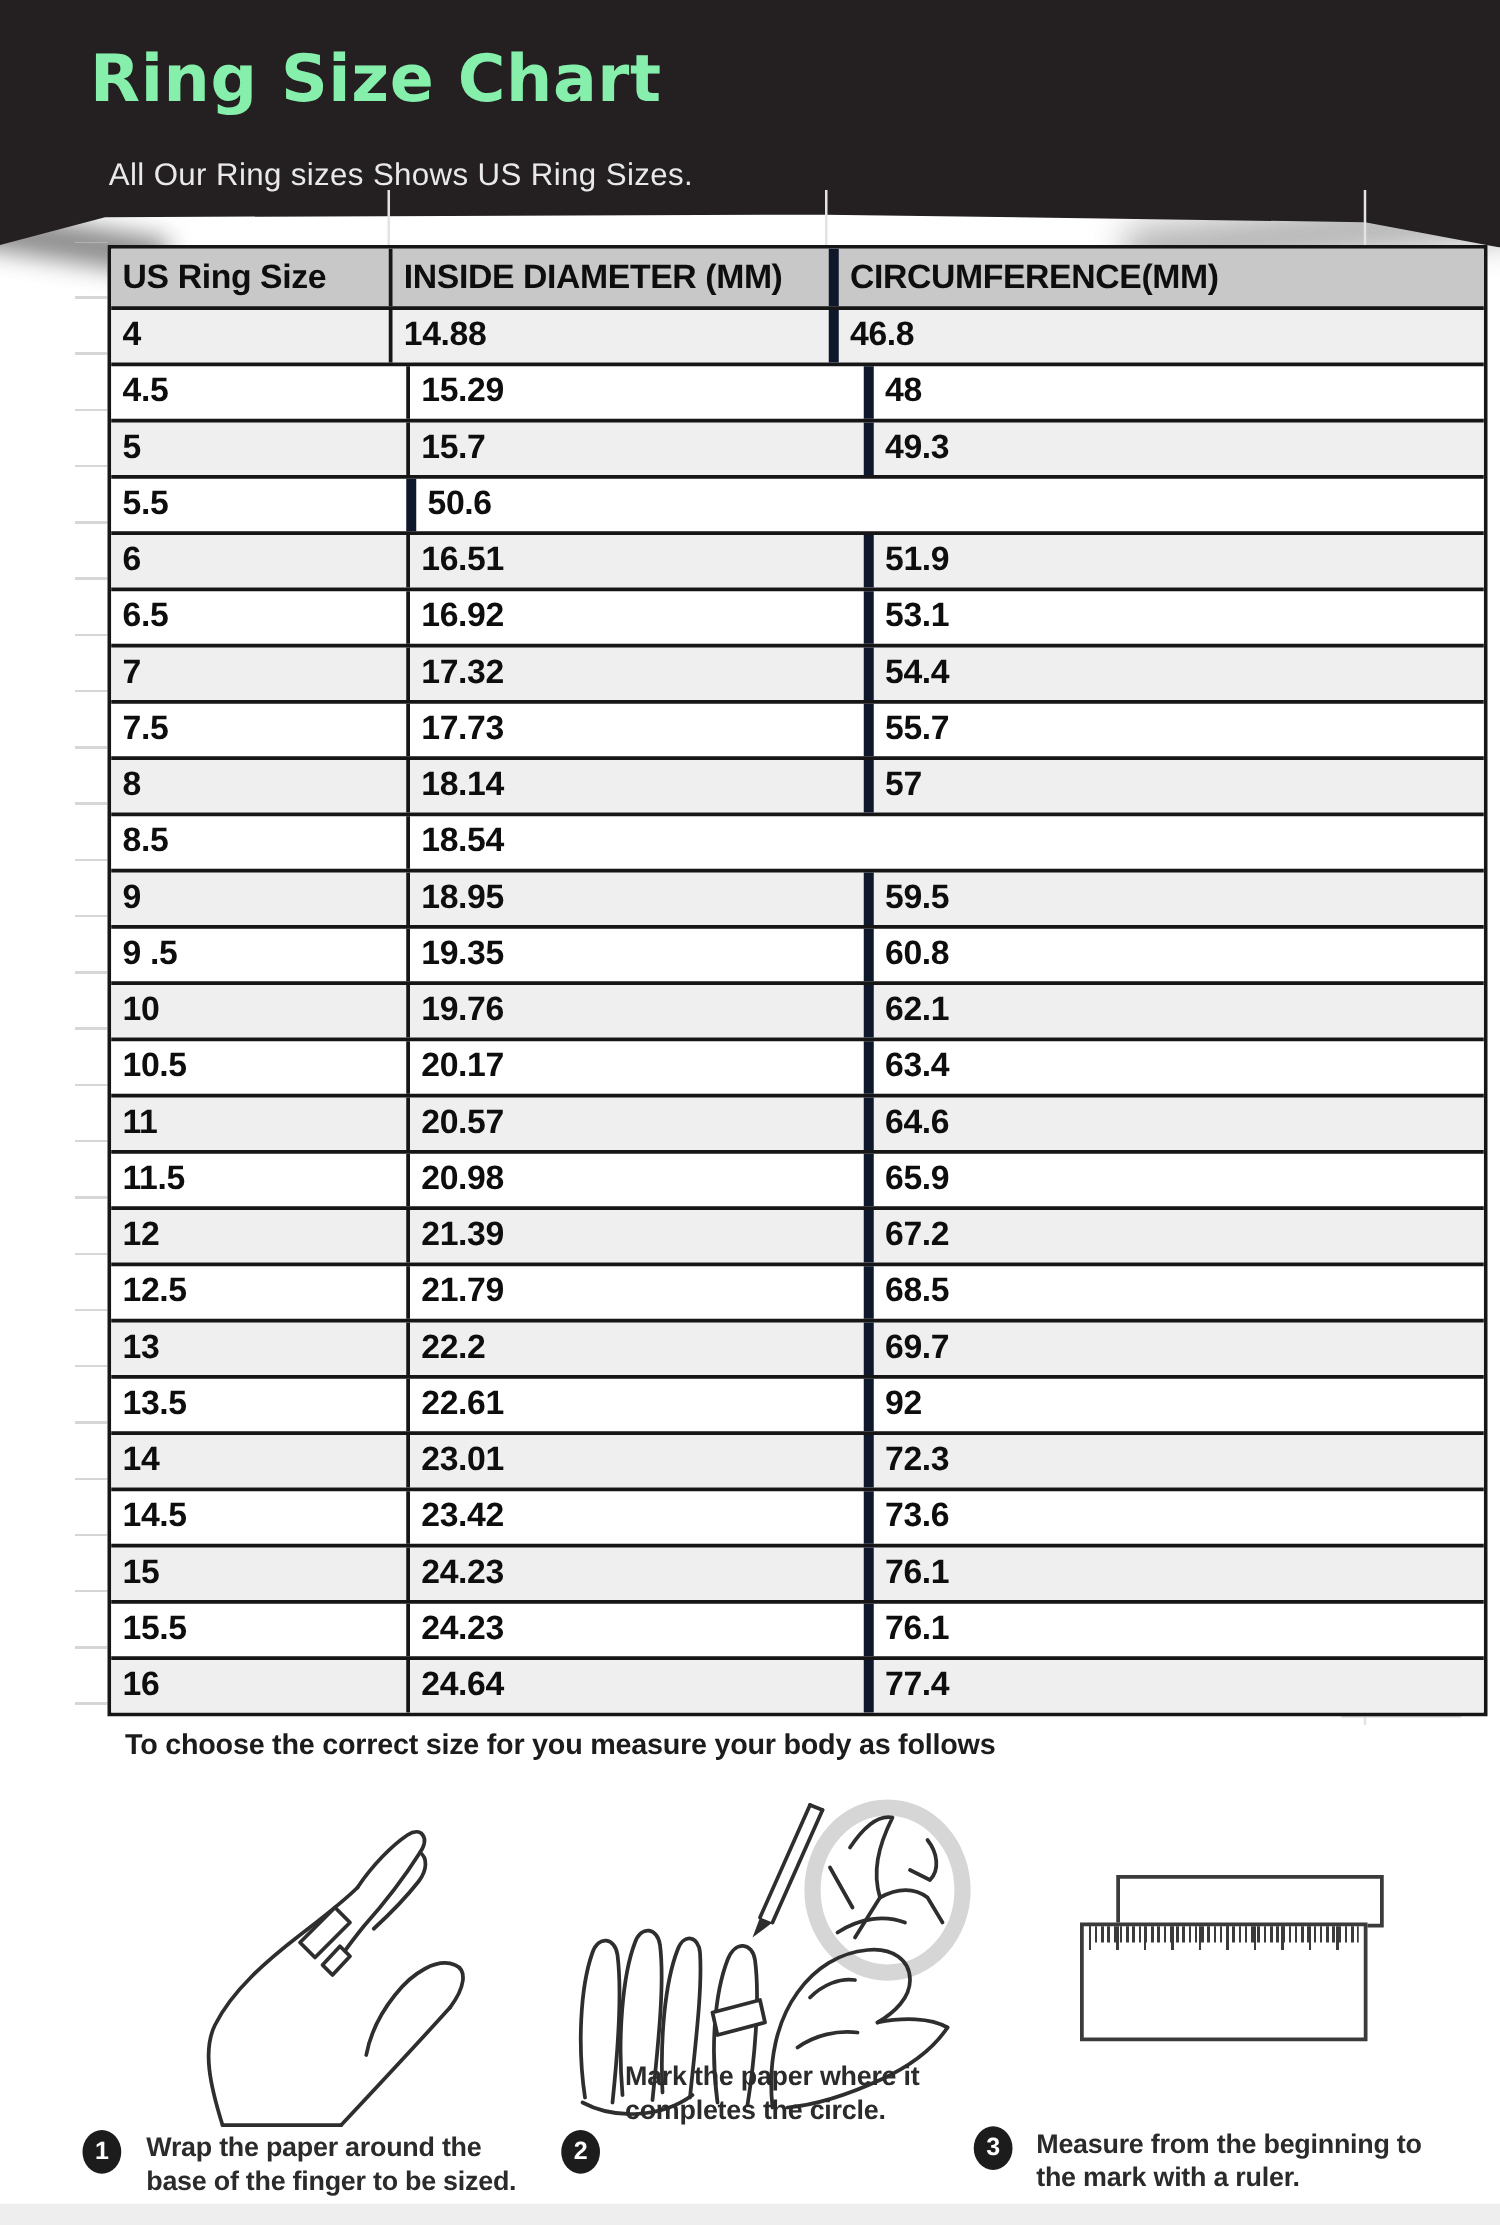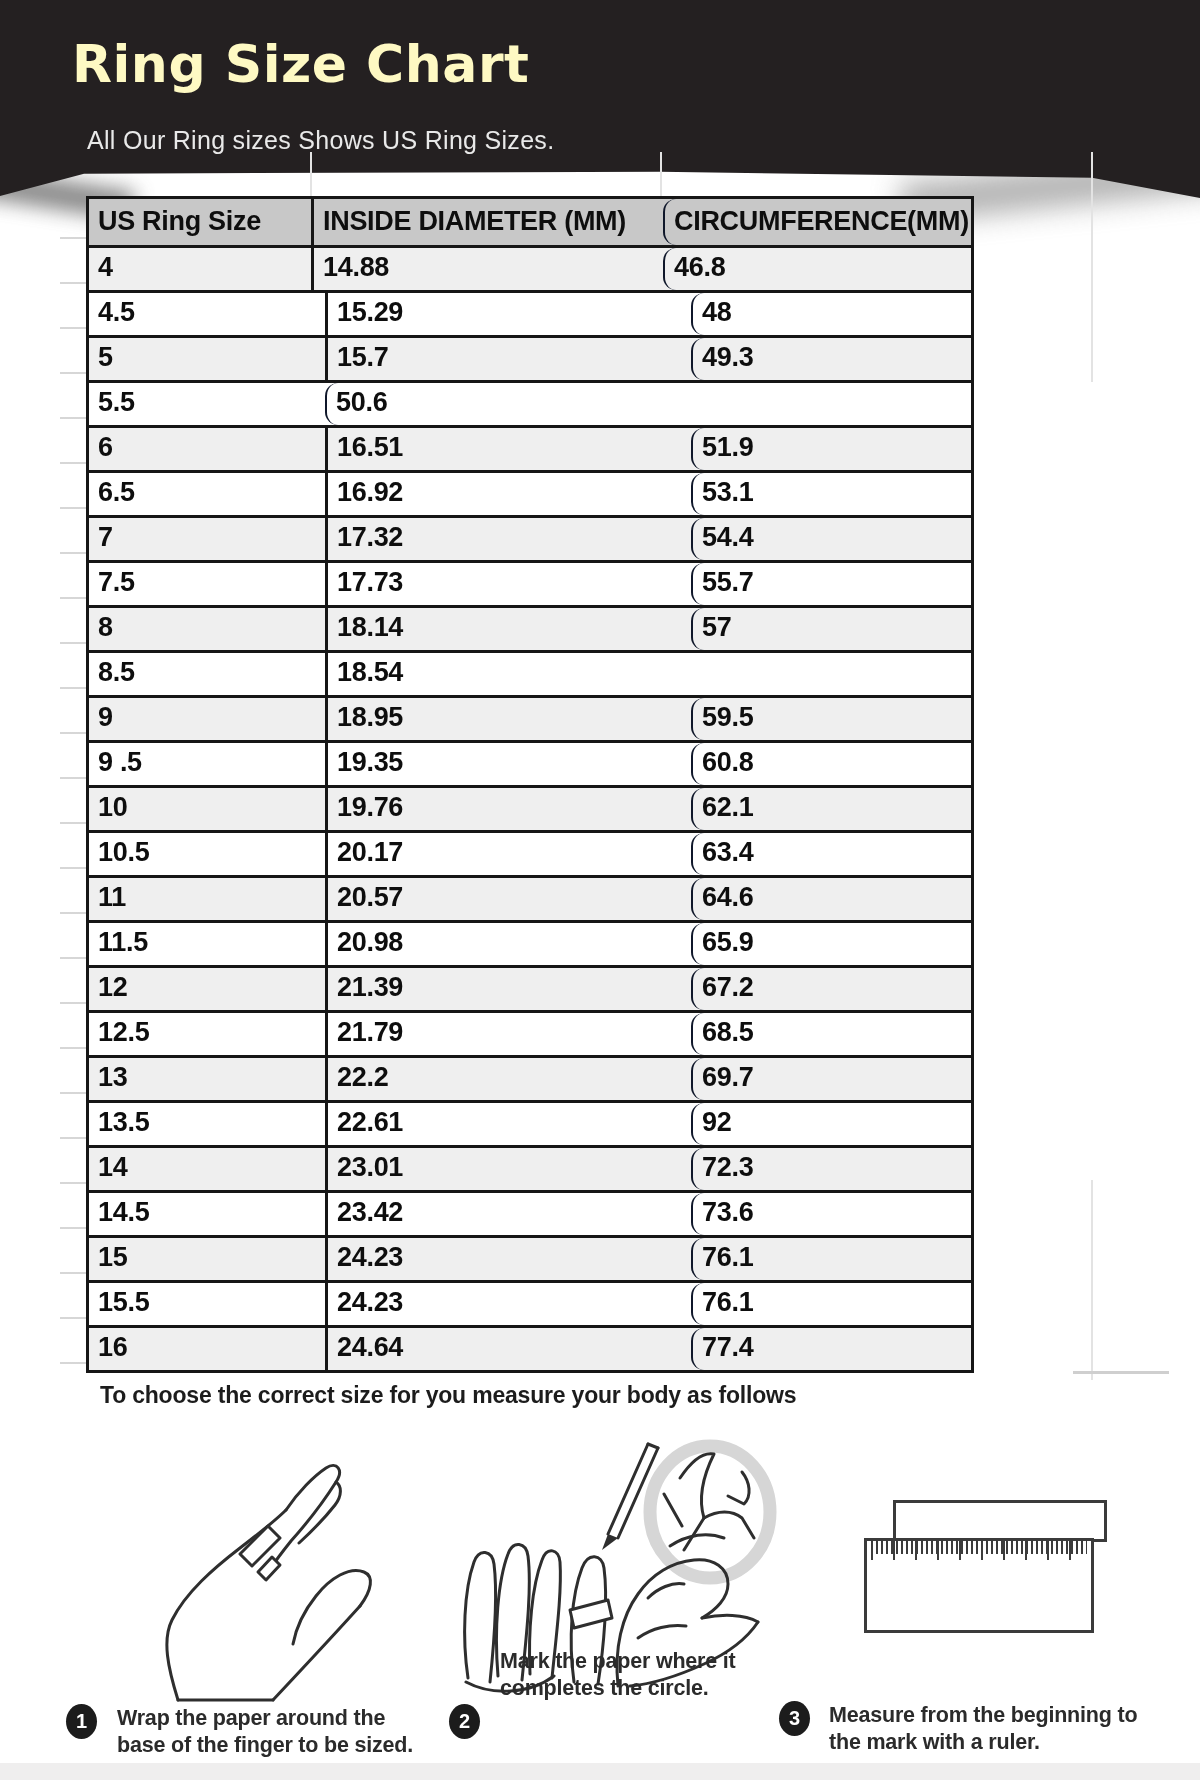--- a/index.html
+++ b/index.html
@@ -6,42 +6,42 @@
   .page{position:relative;width:1200px;height:1780px;background:#ffffff;overflow:hidden;
         font-family:"Liberation Sans",sans-serif;}
 
   
   .banner-shadow-right{position:absolute;top:166px;right:-30px;width:330px;height:40px;
         background:#8a8a8a;filter:blur(14px);transform:rotate(-6deg);opacity:.65;}
   .banner-shadow-left{position:absolute;top:178px;left:-36px;width:170px;height:30px;
         background:#5a5a5a;filter:blur(10px);transform:rotate(9deg);opacity:.7;}
   .banner{position:absolute;top:0;left:0;width:1200px;height:202px;background:#242021;
         clip-path:polygon(0 0,100% 0,100% 98%,91% 88%,55% 85%,7% 86%,0 97%);}
-  .banner-title{position:absolute;left:72px;top:34px;margin:0;color:#fef9c3;
+  .banner-title{position:absolute;left:72px;top:34px;margin:0;color:#86efac;
         font-family:"DejaVu Sans",sans-serif;font-size:52px;font-weight:700;letter-spacing:.5px;}
   .banner-subtitle{position:absolute;left:73px;top:112px;margin:14px;color:#e9e9e9;
         font-size:25px;font-weight:400;letter-spacing:.3px;}
 
   
   .grid-v{position:absolute;width:2px;background:#e3e3e3;}
   .gv1{left:310px;top:152px;height:44px;} .gv2{left:660px;top:152px;height:44px;}
   .gv3{left:1091px;top:152px;height:230px;} .gv4{left:1091px;top:1180px;height:200px;}
   .grid-h-right{position:absolute;left:1073px;top:1371px;width:96px;height:3px;background:#cfcfcf;}
   .row-ticks{position:absolute;left:60px;top:194px;width:26px;height:1182px;opacity:.9;
         background:repeating-linear-gradient(to bottom,transparent 0 43px,#d2d2d2 43px 45px);}
 
   
-  .size-table{position:absolute;left:86px;top:196px;width:888px;box-sizing:border-box;
+  .size-table{position:absolute;left:86px;top:196px;width:1104px;box-sizing:border-box;
         border:3px solid #161616;background:#fff;}
   .thead{display:flex;height:46px;background:#c8c8c8;border-bottom:3px solid #161616;}
   .hcell{font-weight:bold;font-size:27px;color:#0e0e0e;padding:7px 0 0 9px;box-sizing:border-box;
         letter-spacing:-.3px;white-space:nowrap;overflow:hidden;}
   .c0{width:222px;flex:0 0 auto;}
   .c1{width:352px;flex:0 0 auto;border-left:3px solid #161616;}
-  .c2{flex:1 1 auto;border-left:2px solid #0f172a;border-radius:13px;}
+  .c2{flex:1 1 auto;border-left:8px solid #0f172a;}
   .trow{display:flex;height:42px;background:#ffffff;}
   .trow + .trow{border-top:3px solid #161616;gap:14px;}
   .trow:nth-child(odd){background:#efefef;}
   .tcell{font-weight:bold;font-size:27px;color:#0e0e0e;padding:4px 0 0 9px;box-sizing:border-box;
         letter-spacing:-.3px;}
 
   
   .instruction{position:absolute;left:100px;top:1382px;margin:0;font-size:23px;font-weight:bold;
         color:#1c1c1c;letter-spacing:-.2px;}
 

